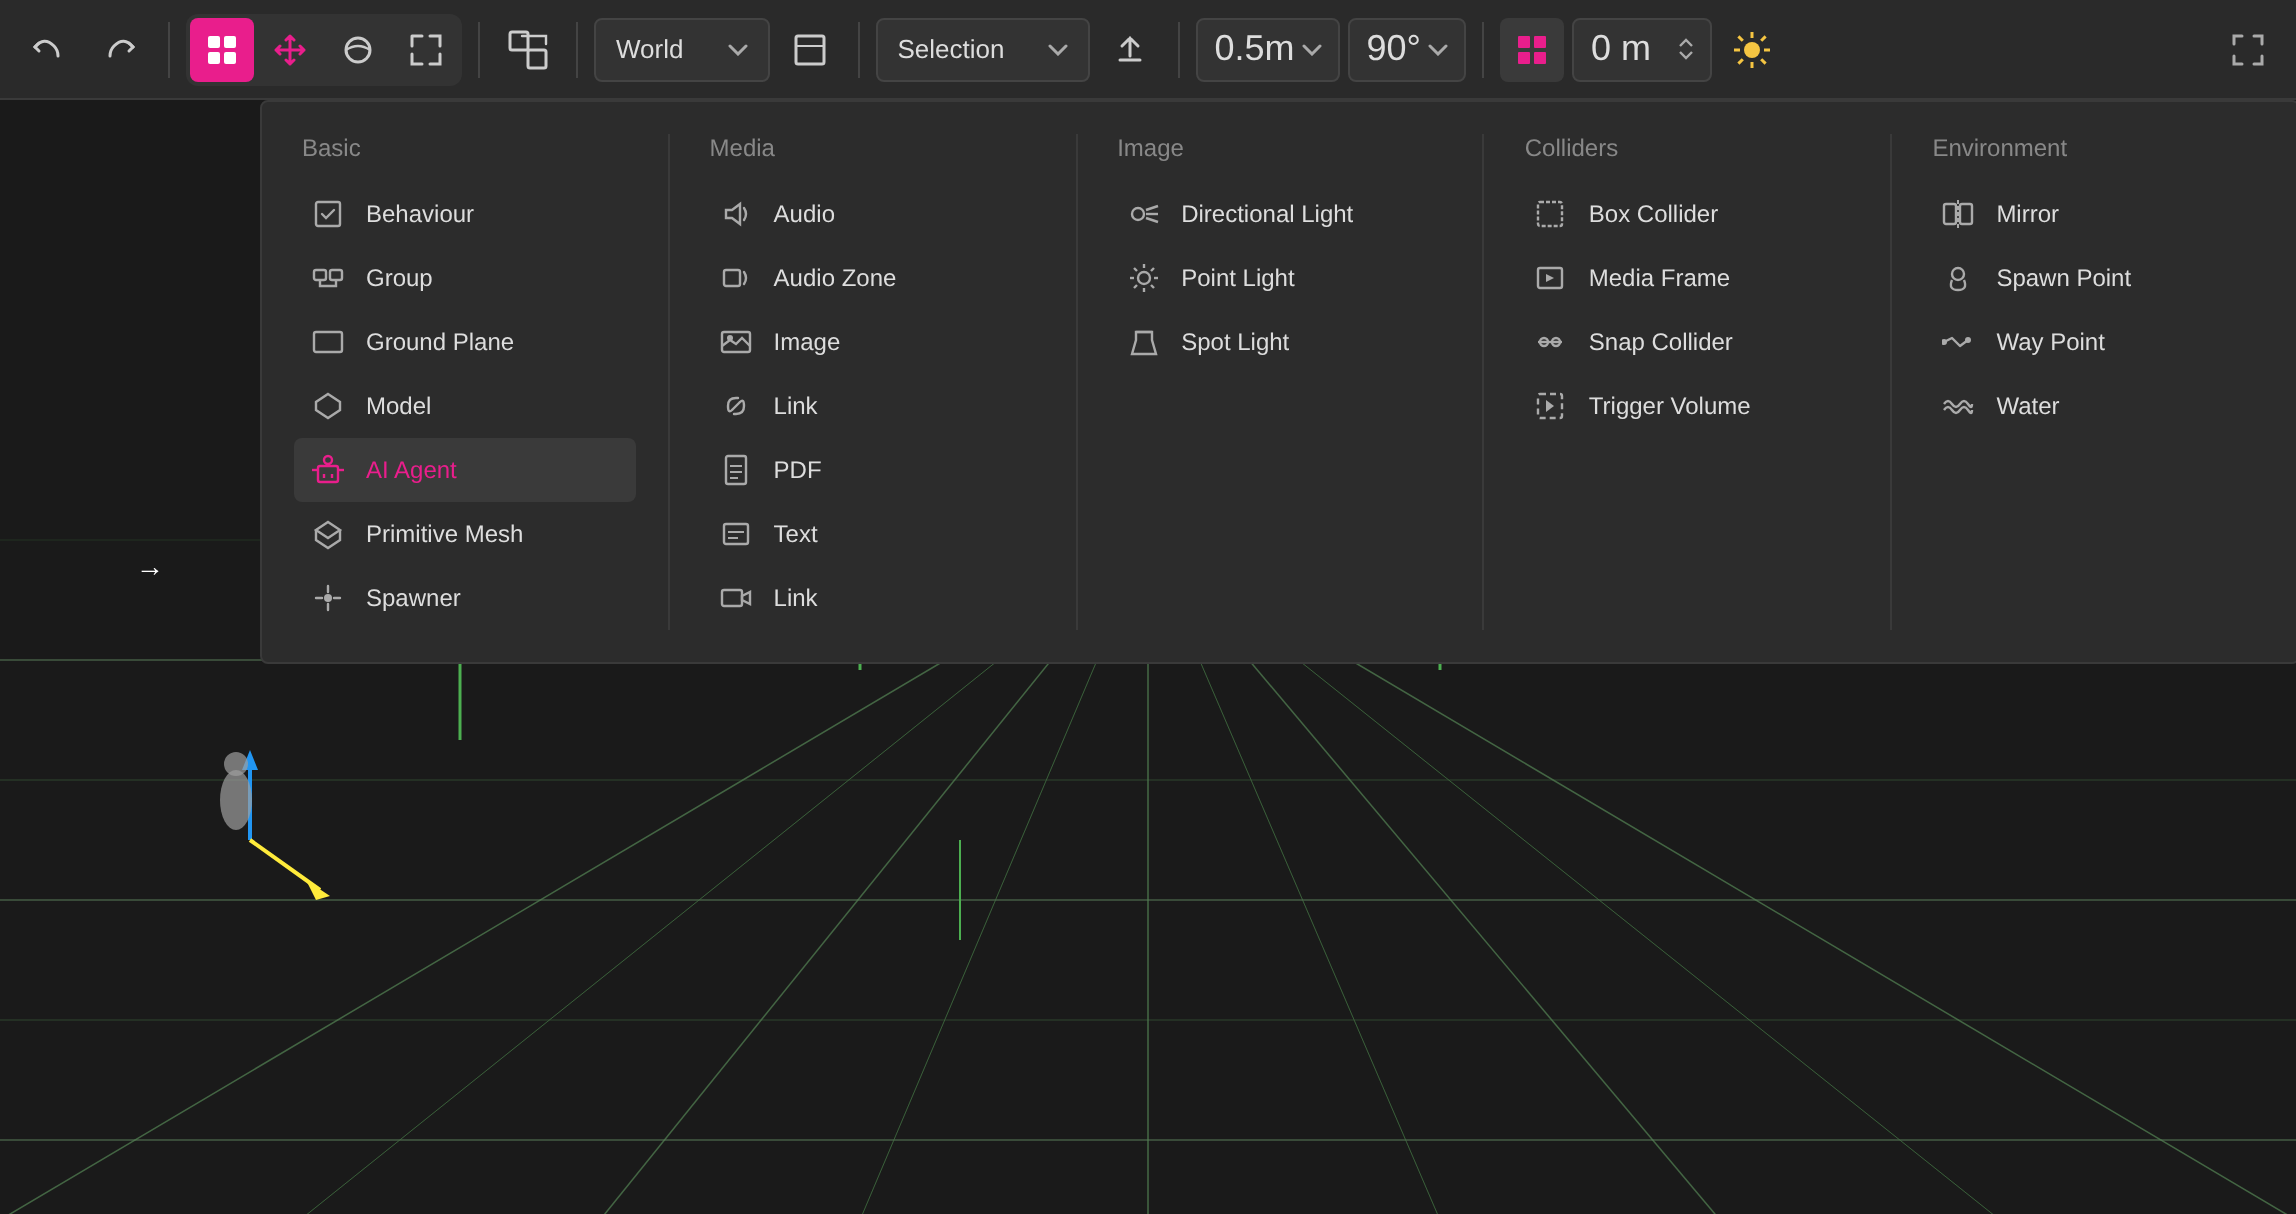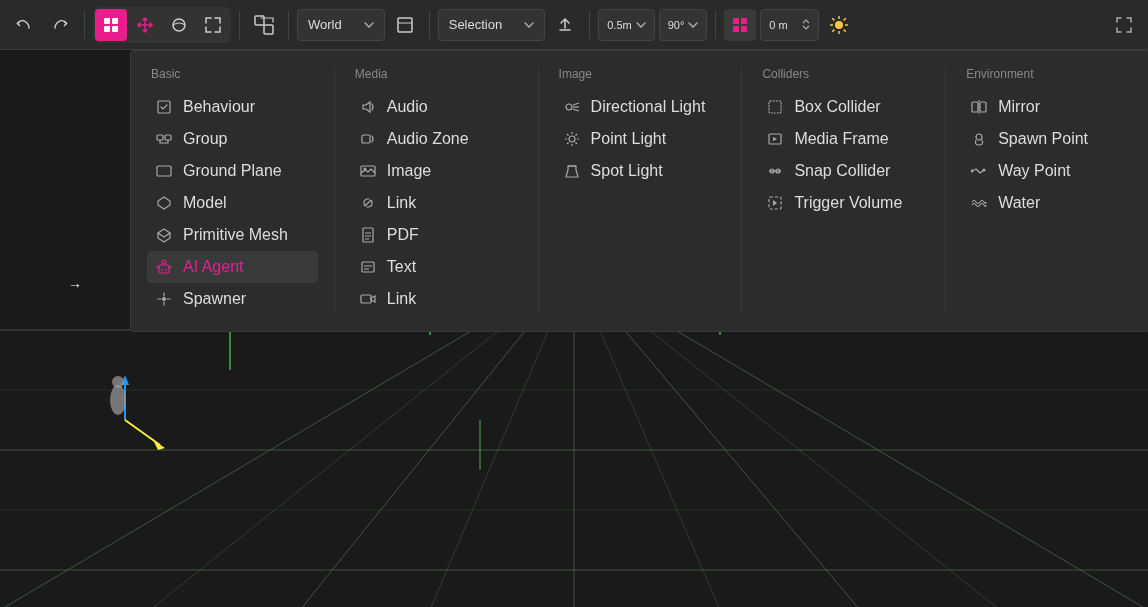--- a/index.html
+++ b/index.html
@@ -75,21 +75,21 @@
 
     .toolbar-input-group {
       display: flex;
       align-items: center;
       gap: 4px;
       background: #333;
       border: 1px solid #444;
       border-radius: 4px;
       padding: 4px 8px;
       color: #ddd;
-      font-size: 11px;
+      font-size: 18px;
       height: 32px;
     }
 
     .icon-btn-grid {
       display: flex;
       align-items: center;
       justify-content: center;
       width: 32px;
       height: 32px;
       background: #3a3a3a;
@@ -158,21 +158,21 @@
     }
 
     .menu-item {
       display: flex;
       align-items: center;
       gap: 10px;
       padding: 7px 8px;
       border-radius: 4px;
       cursor: pointer;
       color: #ddd;
-      font-size: 16px;
+      font-size: 12px;
       white-space: nowrap;
     }
     .menu-item.selected { background: #3a3a3a; }
 
     .menu-item-icon {
       width: 18px;
       height: 18px;
       display: flex;
       align-items: center;
       justify-content: center;
@@ -396,41 +396,41 @@
 
     <div class="menu-item">
       <span class="menu-item-icon">
         <svg width="16" height="16" viewBox="0 0 16 16">
             <path d="M8 2 L14 6 L14 10 L8 14 L2 10 L2 6 Z" stroke="#aaa" stroke-width="1.2" fill="none"></path>
           </svg>
       </span>
       <span>Model</span>
     </div>
 
-    <div class="menu-item">
-      <span class="menu-item-icon">
-        <svg width="16" height="16" viewBox="0 0 16 16">
-            <path d="M8 2 L14 6 L8 10 L2 6 Z" stroke="#aaa" stroke-width="1.2" fill="none"></path>
-            <path d="M2 6 L2 11 L8 15 L14 11 L14 6" stroke="#aaa" stroke-width="1.2" fill="none"></path>
-          </svg>
-      </span>
-      <span>Primitive Mesh</span>
-    </div>
-
     <div class="menu-item selected" style="background:#3a3a3a;">
       <span class="menu-item-icon">
         <svg width="16" height="16" viewBox="0 0 16 16">
           <rect x="3" y="6" width="10" height="8" stroke="#e91e8c" stroke-width="1.2" fill="none" rx="1"></rect>
           <circle cx="8" cy="3" r="2" stroke="#e91e8c" stroke-width="1.2" fill="none"></circle>
           <path d="M6 10 L6 12 M10 10 L10 12" stroke="#e91e8c" stroke-width="1.2" fill="none"></path>
           <line x1="0" y1="8" x2="3" y2="8" stroke="#e91e8c" stroke-width="1.2"></line>
           <line x1="13" y1="8" x2="16" y2="8" stroke="#e91e8c" stroke-width="1.2"></line>
         </svg>
       </span>
       <span style="color:#e91e8c;">AI Agent</span>
+    </div>
+
+    <div class="menu-item">
+      <span class="menu-item-icon">
+        <svg width="16" height="16" viewBox="0 0 16 16">
+            <path d="M8 2 L14 6 L8 10 L2 6 Z" stroke="#aaa" stroke-width="1.2" fill="none"></path>
+            <path d="M2 6 L2 11 L8 15 L14 11 L14 6" stroke="#aaa" stroke-width="1.2" fill="none"></path>
+          </svg>
+      </span>
+      <span>Primitive Mesh</span>
     </div>
 
     <div class="menu-item">
       <span class="menu-item-icon">
         <svg width="16" height="16" viewBox="0 0 16 16">
             <circle cx="8" cy="8" r="2" fill="#aaa"></circle>
             <path d="M8 2 L8 5 M8 11 L8 14 M2 8 L5 8 M11 8 L14 8" stroke="#aaa" stroke-width="1.2" fill="none" stroke-linecap="round"></path>
           </svg>
       </span>
       <span>Spawner</span>

